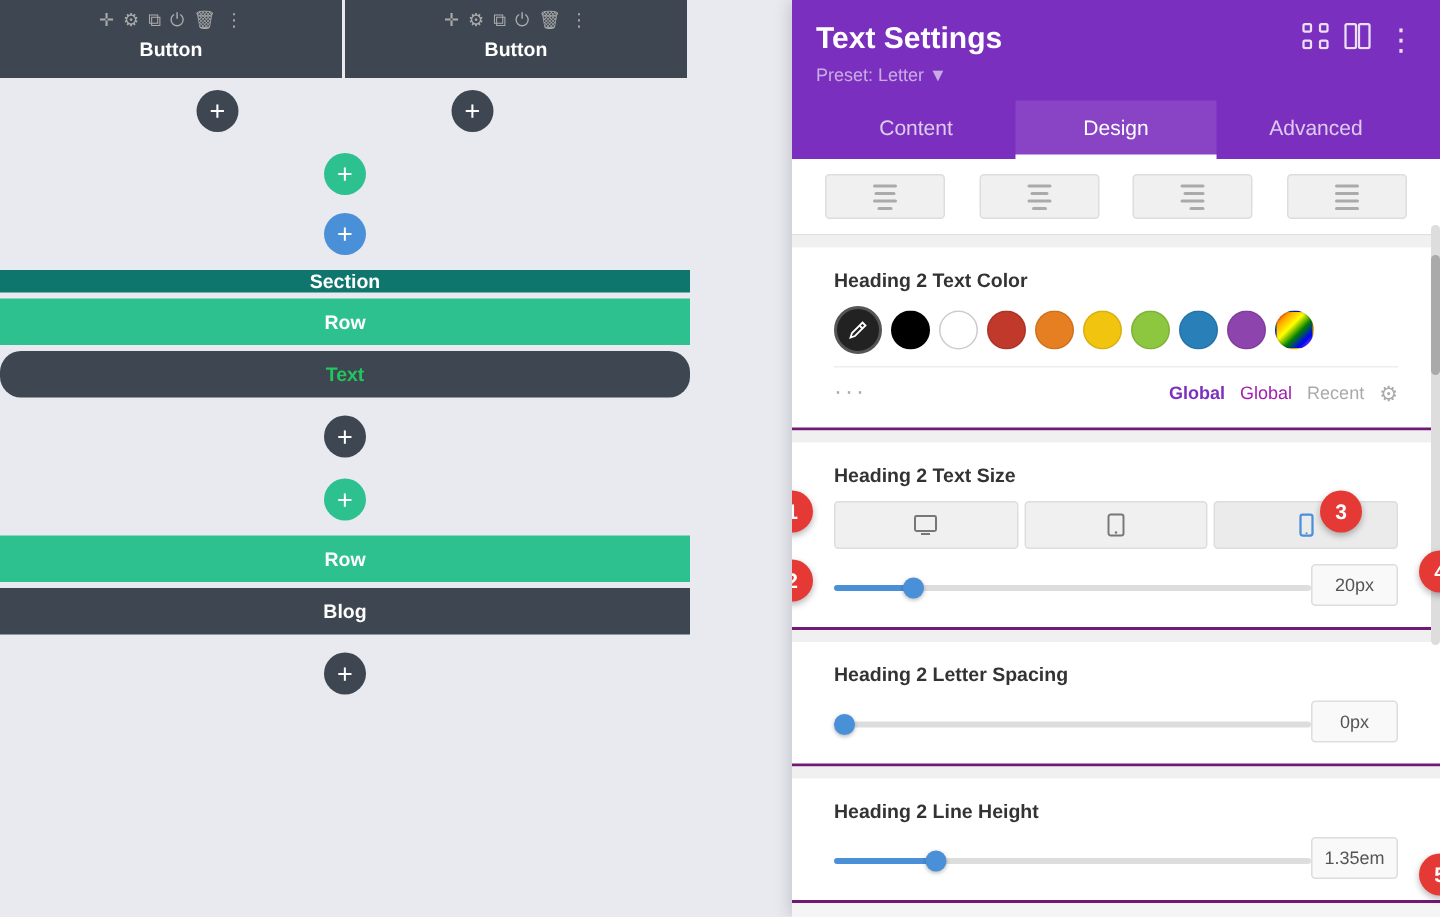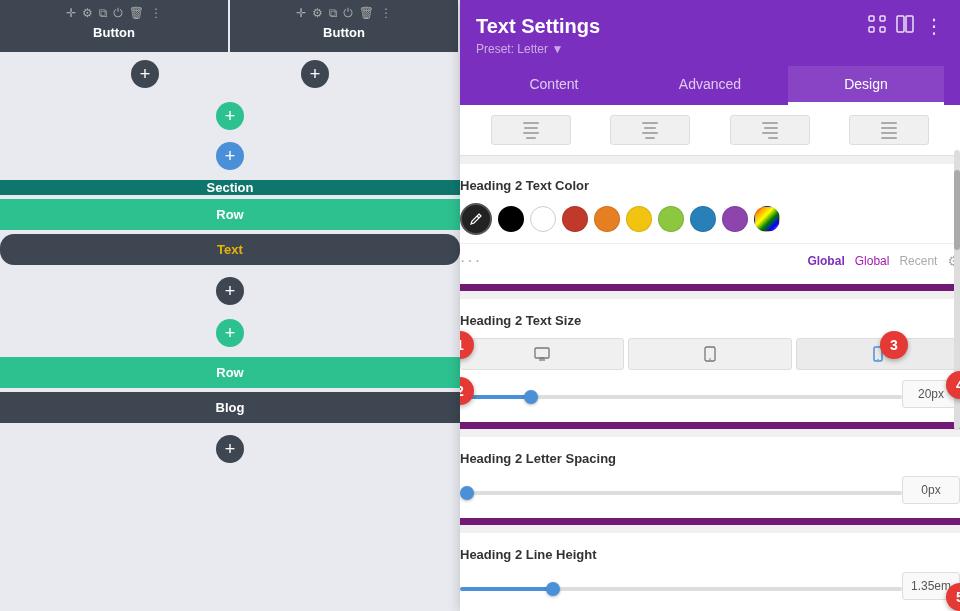--- a/index.html
+++ b/index.html
@@ -93,21 +93,21 @@
       color: white;
       text-align: center;
       padding: 8px;
       font-size: 13px;
       font-weight: 600;
       margin: 4px 0;
     }
 
     .text-bar {
       background: #3d4651;
-      color: #eab308;
+      color: #22c55e;
       text-align: center;
       padding: 8px;
       font-size: 13px;
       font-weight: 600;
       margin: 4px 0;
       border-radius: 14px;
     }
 
     .blog-bar {
       background: #3d4651;
@@ -117,21 +117,21 @@
       font-size: 13px;
       font-weight: 600;
       margin: 4px 0;
     }
 
     
     .settings-panel {
       position: absolute;
       right: 0;
       top: 0;
-      width: 500px;
+      width: 432px;
       height: 611px;
       background: white;
       box-shadow: -2px 0 10px rgba(0,0,0,0.15);
       display: flex;
       flex-direction: column;
       margin-left: 36px;
     }
 
     .settings-header {
       background: #7b2fbe;
@@ -228,22 +228,22 @@
 
     
     .section-divider {
       height: 8px;
       background: #f0f0f0;
     }
 
     
     .settings-section {
       background: white;
-      padding: 14px 0;
-      border-bottom: 7px solid #701a75;
+      padding: 14px 28px;
+      border-bottom: 2px solid #701a75;
     }
 
     .settings-section-title {
       font-size: 13px;
       font-weight: 600;
       color: #333;
       margin-bottom: 10px;
     }
 
     
@@ -529,25 +529,25 @@
     </div>
     <div class="preset-label">
       <span>Preset: Letter</span>
       <span>▼</span>
     </div>
 
     <div class="settings-tabs">
       <div class="settings-tab">
         <span>Content</span>
       </div>
+      <div class="settings-tab active">
+        <span>Design</span>
+      </div>
       <div class="settings-tab">
         <span>Advanced</span>
-      </div>
-      <div class="settings-tab active">
-        <span>Design</span>
       </div>
     </div>
   </div>
 
   <div class="settings-body">
 
     <div class="align-row">
       <div class="align-btn">
         <div class="lines-icon">
           <div style="width:16px;"></div>

